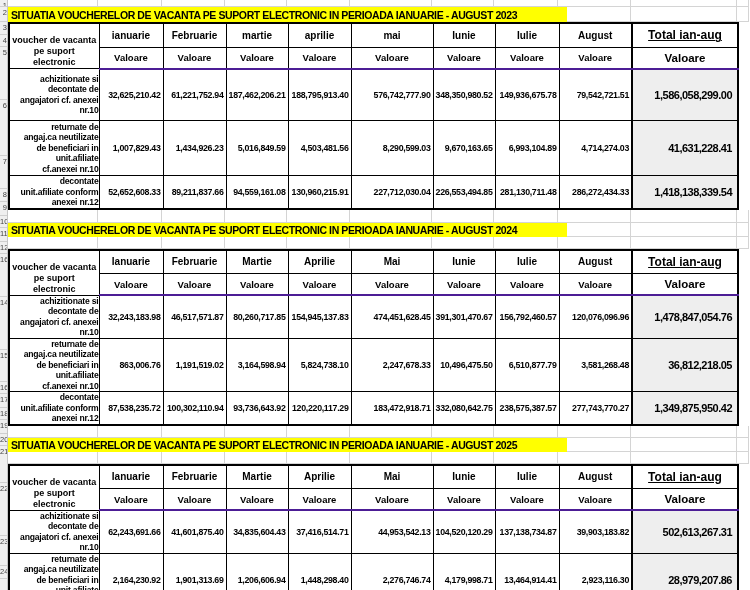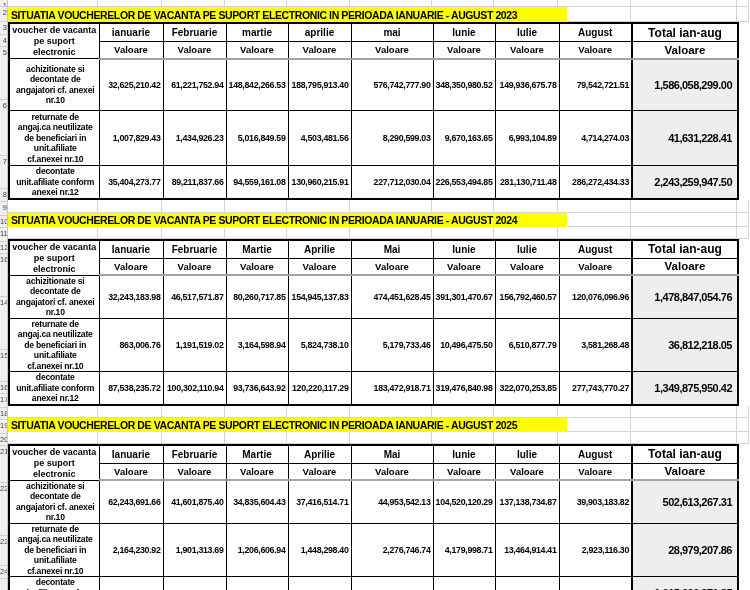--- a/index.html
+++ b/index.html
@@ -17,28 +17,28 @@
   
   .titlebar{display:flex;}
   .title-cell{width:559px;flex:none;background:#ffff00;box-sizing:border-box;
               font-size:10.5px;letter-spacing:-0.4px;white-space:nowrap;overflow:hidden;
               padding-left:3px;display:flex;align-items:center;}
   
   .trow{display:flex;}
   .t{border-collapse:collapse;table-layout:fixed;width:729px;flex:none;border:2px solid #000;background:#fff;}
   .t td{border:1px solid #000;overflow:hidden;vertical-align:middle;padding:0;box-sizing:border-box;}
   .corner{text-align:center;}
-  .corner-text{white-space:pre;font-size:9px;line-height:11px;padding-top:1px;}
+  .corner-text{white-space:pre;font-size:9px;line-height:11px;padding-top:11px;}
   .mh{text-align:center;font-size:10px;}
   .mv{text-align:center;font-size:9.5px;}
-  .valrow td{border-bottom:2px solid #a3a3a3;margin-left:32px;}
+  .valrow td{border-bottom:2px solid #4c1d95;margin-left:32px;}
   .th-total,.tv,.tot{border-left:2px solid #000 !important;border-right:2px solid #000 !important;}
-  .th-total{text-align:center;font-size:12px;}
+  .th-total{text-align:center;font-size:12px;text-decoration:underline;}
   .tv{text-align:center;font-size:11.5px;}
-  .lbl{text-align:center;}
+  .lbl{text-align:right;}
   .lbl div{white-space:pre;font-size:8.6px;letter-spacing:-0.2px;line-height:10.5px;padding-left:2px;}
   .v{text-align:right;font-size:8.8px;letter-spacing:-0.3px;padding-right:2px !important;white-space:nowrap;}
   .hash{text-align:left;letter-spacing:0.2px;}
   .tot{background:#eeeeee;text-align:right;font-size:11px;letter-spacing:-0.5px;
        padding-right:5px !important;white-space:nowrap;}
   .rgut{width:12px;flex:none;border-right:1px solid #d4d4d4;box-sizing:border-box;}
   
   .w0{width:90px}.w1{width:64px}.w2{width:63px}.w3{width:62px}.w4{width:63px}.w5{width:82px}
   .w6{width:62px}.w7{width:64px}.w8{width:73px}.w9{width:106px}.w10{width:12px}
 </style>
@@ -141,21 +141,21 @@
         </tr>
         <tr style="height:52px">
           <td class="lbl">
                 <div>achizitionate si
 decontate de
 angajatori cf. anexei
 nr.10</div>
               </td>
           <td class="v">32,625,210.42</td>
           <td class="v">61,221,752.94</td>
-          <td class="v">148,842,266.53</td>
+          <td class="v">187,462,206.21</td>
           <td class="v">188,795,913.40</td>
           <td class="v">576,742,777.90</td>
           <td class="v">348,350,980.52</td>
           <td class="v">149,936,675.78</td>
           <td class="v">79,542,721.51</td>
           <td class="tot">1,586,058,299.00</td>
         </tr>
         <tr style="height:55px">
           <td class="lbl">
                 <div>returnate de
@@ -173,29 +173,29 @@
           <td class="v">6,993,104.89</td>
           <td class="v">4,714,274.03</td>
           <td class="tot">41,631,228.41</td>
         </tr>
         <tr style="height:32px">
           <td class="lbl">
                 <div>decontate
 unit.afiliate conform
 anexei nr.12</div>
               </td>
-          <td class="v">35,404,273.77</td>
+          <td class="v">52,652,608.33</td>
           <td class="v">89,211,837.66</td>
           <td class="v">94,559,161.08</td>
           <td class="v">130,960,215.91</td>
           <td class="v">227,712,030.04</td>
           <td class="v">226,553,494.85</td>
           <td class="v">281,130,711.48</td>
           <td class="v">286,272,434.33</td>
-          <td class="tot">2,243,259,947.50</td>
+          <td class="tot">1,418,138,339.54</td>
         </tr>
       </tbody>
         </table>
       <div class="rgut"></div>
     </div>
 
     <div class="gridrow" style="height:13px">
       <div class="gc w0"></div>
         <div class="gc w1"></div>
         <div class="gc w2"></div>
@@ -294,39 +294,39 @@
                 <div>returnate de
 angaj.ca neutilizate
 de beneficiari in
 unit.afiliate
 cf.anexei nr.10</div>
               </td>
           <td class="v">863,006.76</td>
           <td class="v">1,191,519.02</td>
           <td class="v">3,164,598.94</td>
           <td class="v">5,824,738.10</td>
-          <td class="v">5,179,733.46</td>
+          <td class="v">2,247,678.33</td>
           <td class="v">10,496,475.50</td>
           <td class="v">6,510,877.79</td>
           <td class="v">3,581,268.48</td>
           <td class="tot">36,812,218.05</td>
         </tr>
         <tr style="height:31px">
           <td class="lbl">
                 <div>decontate
 unit.afiliate conform
 anexei nr.12</div>
               </td>
           <td class="v">87,538,235.72</td>
           <td class="v">100,302,110.94</td>
           <td class="v">93,736,643.92</td>
           <td class="v">120,220,117.29</td>
           <td class="v">183,472,918.71</td>
-          <td class="v">319,476,840.98</td>
-          <td class="v">322,070,253.85</td>
+          <td class="v">332,080,642.75</td>
+          <td class="v">238,575,387.57</td>
           <td class="v">277,743,770.27</td>
           <td class="tot">1,349,875,950.42</td>
         </tr>
       </tbody>
         </table>
       <div class="rgut"></div>
     </div>
 
     <div class="gridrow" style="height:12px">
       <div class="gc w0"></div>

